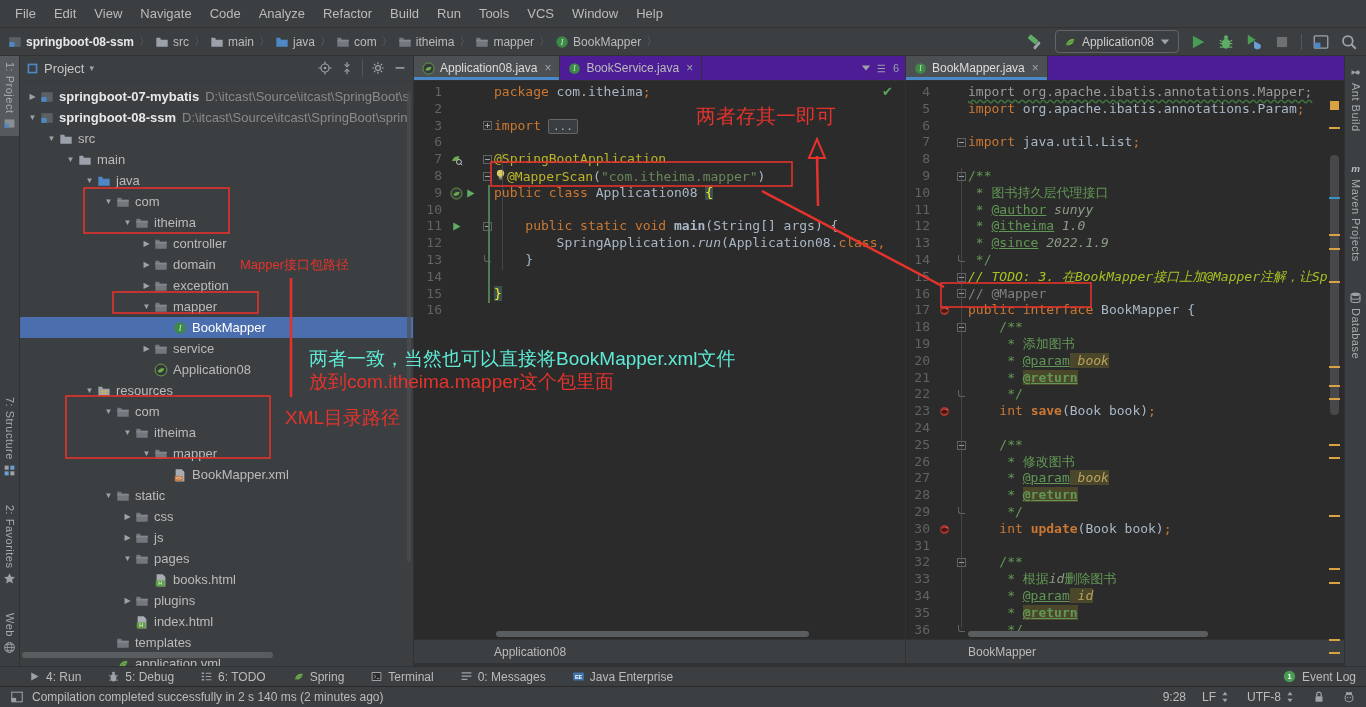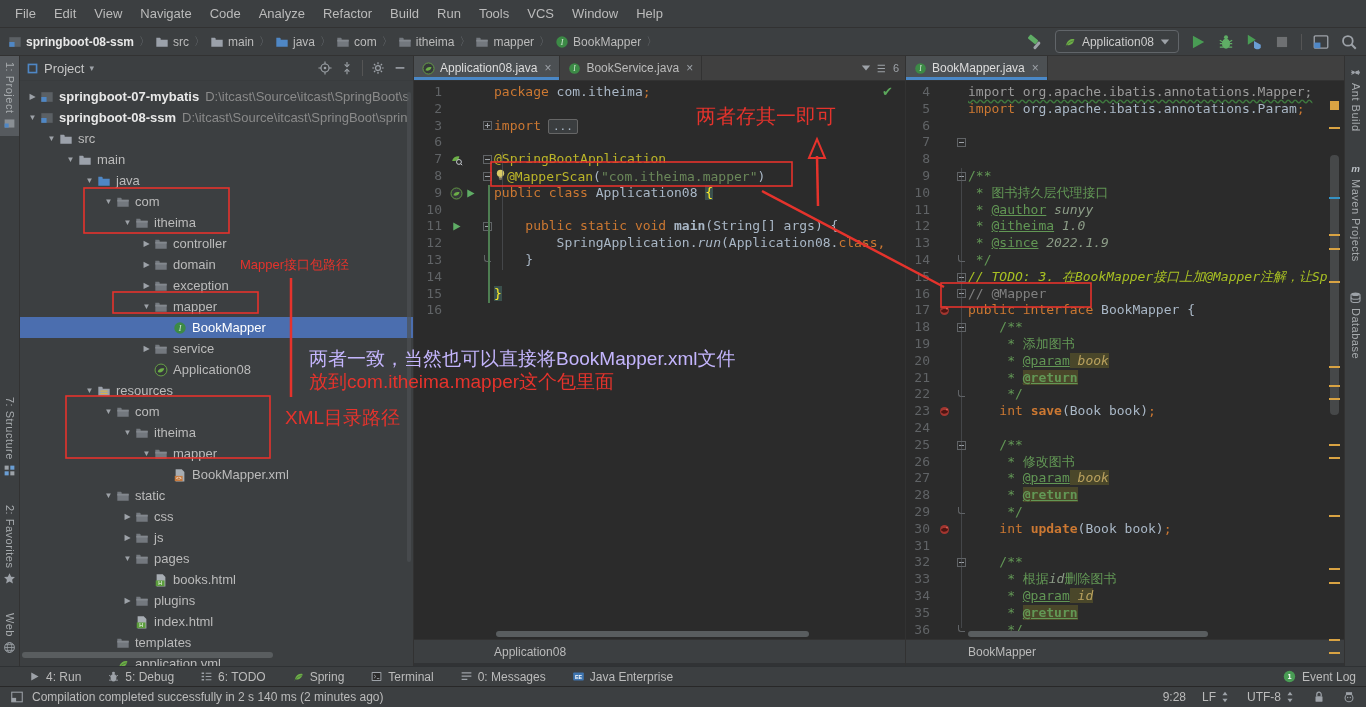--- a/index.html
+++ b/index.html
@@ -38,21 +38,21 @@
   .tree-arrow{width:15px;text-align:center;color:#9da2a8;font-size:9px;flex:none;}
   .tree-label{margin-left:5px;}
   .tree-label.bold{font-weight:bold;color:#e8e8e8;}
   .tree-path{margin-left:6px;color:#8a8a8a;}
   #pp-hscroll{position:absolute;left:2px;bottom:8px;width:251px;height:6px;background:#595d5f;border-radius:3px;}
   #pp-vscroll{position:absolute;right:2px;top:36px;width:4px;height:470px;background:#4c5052;border-radius:2px;opacity:.7;}
   
   .editor{top:56px;height:610px;background:#2b2b2b;overflow:hidden;}
   #editor-left{left:413px;width:492px;border-left:1px solid #323232;box-sizing:border-box;}
   #editor-right{left:905px;width:439px;border-left:1px solid #323232;box-sizing:border-box;}
-  .tabbar{height:25px;background:#404040;border-bottom:1px solid #323232;display:flex;align-items:stretch;box-sizing:border-box;}
+  .tabbar{height:25px;background:#4c1d95;border-bottom:1px solid #323232;display:flex;align-items:stretch;box-sizing:border-box;}
   .tab{display:flex;align-items:center;gap:5px;padding:0 8px;font-size:12px;color:#bbbbbb;border-right:1px solid #323232;}
   .tab.active{background:#4c5053;color:#dddddd;box-shadow:inset 0 -3px 0 #4A88C7;}
   .tab .close{color:#9da2a8;font-size:12px;margin-left:2px;}
   .tab-controls{margin-left:auto;display:flex;align-items:center;gap:4px;padding-right:6px;color:#9da2a8;font-size:11px;}
   .code-area{position:absolute;left:0;right:0;top:25px;height:550px;overflow:hidden;font-family:"DejaVu Sans Mono","DejaVu Sans",monospace;font-size:13px;padding-top:3px;}
   .cl{display:flex;height:16.8px;line-height:16.8px;}
   .ln{text-align:right;color:#606366;flex:none;padding-right:8px;box-sizing:border-box;}
   #editor-left .ln{width:36px;}
   #editor-right .ln{width:32px;}
   .gi{flex:none;display:flex;align-items:center;gap:1px;}
@@ -825,20 +825,21 @@
           <span class="gi"></span>
           <span class="fmc"></span>
           <span class="code"></span>
         </div>
         <div class="cl">
           <span class="ln">7</span>
           <span class="gi"></span>
           <span class="fmc">
             <span class="fm"></span>
           </span>
+          <span class="code"><span class="tk-kw">import</span><span class="tk-pl"> java.util.List</span><span class="tk-kw">;</span></span>
         </div>
         <div class="cl">
           <span class="ln">8</span>
           <span class="gi"></span>
           <span class="fmc"></span>
           <span class="code"></span>
         </div>
         <div class="cl">
           <span class="ln">9</span>
           <span class="gi"></span>
@@ -1229,17 +1230,17 @@
       <rect x="113" y="292" width="145" height="21" fill="none" stroke="#e5332c" stroke-width="1.6"></rect>
       <rect x="66" y="396" width="204" height="62" fill="none" stroke="#e5332c" stroke-width="1.6"></rect>
       <rect x="491" y="162" width="301" height="24" fill="none" stroke="#e5332c" stroke-width="1.6"></rect>
       <rect x="941" y="283" width="150" height="24" fill="none" stroke="#e5332c" stroke-width="1.6"></rect>
       <line x1="291" y1="278" x2="291" y2="397" stroke="#e5332c" stroke-width="2.5"></line>
       <line x1="762" y1="191" x2="944" y2="287" stroke="#e5332c" stroke-width="2.5"></line>
       <line x1="818" y1="206" x2="817" y2="156" stroke="#e5332c" stroke-width="2.5"></line>
       <polygon points="809,158 817,139 825,158" fill="none" stroke="#e5332c" stroke-width="2"></polygon>
     </svg>
 <div class="red-text" style="left: 240px; top: 256px; font-size: 13px; color: rgb(229, 51, 44);">Mapper接口包路径</div>
-    <div class="red-text" style="left: 309px; top: 346px; font-size: 19px; color: #c4b5fd;">两者一致，当然也可以直接将BookMapper.xml文件</div>
+    <div class="red-text" style="left: 309px; top: 346px; font-size: 19px; color: #5eead4;">两者一致，当然也可以直接将BookMapper.xml文件</div>
     <div class="red-text" style="left: 309px; top: 369px; font-size: 19px; color: rgb(229, 51, 44);">放到com.itheima.mapper这个包里面</div>
     <div class="red-text" style="left: 285px; top: 405px; font-size: 19px; color: rgb(229, 51, 44);">XML目录路径</div>
     <div class="red-text" style="left: 696px; top: 103px; font-size: 20px; color: rgb(229, 51, 44);">两者存其一即可</div>
   </div>
 
 </body></html>

